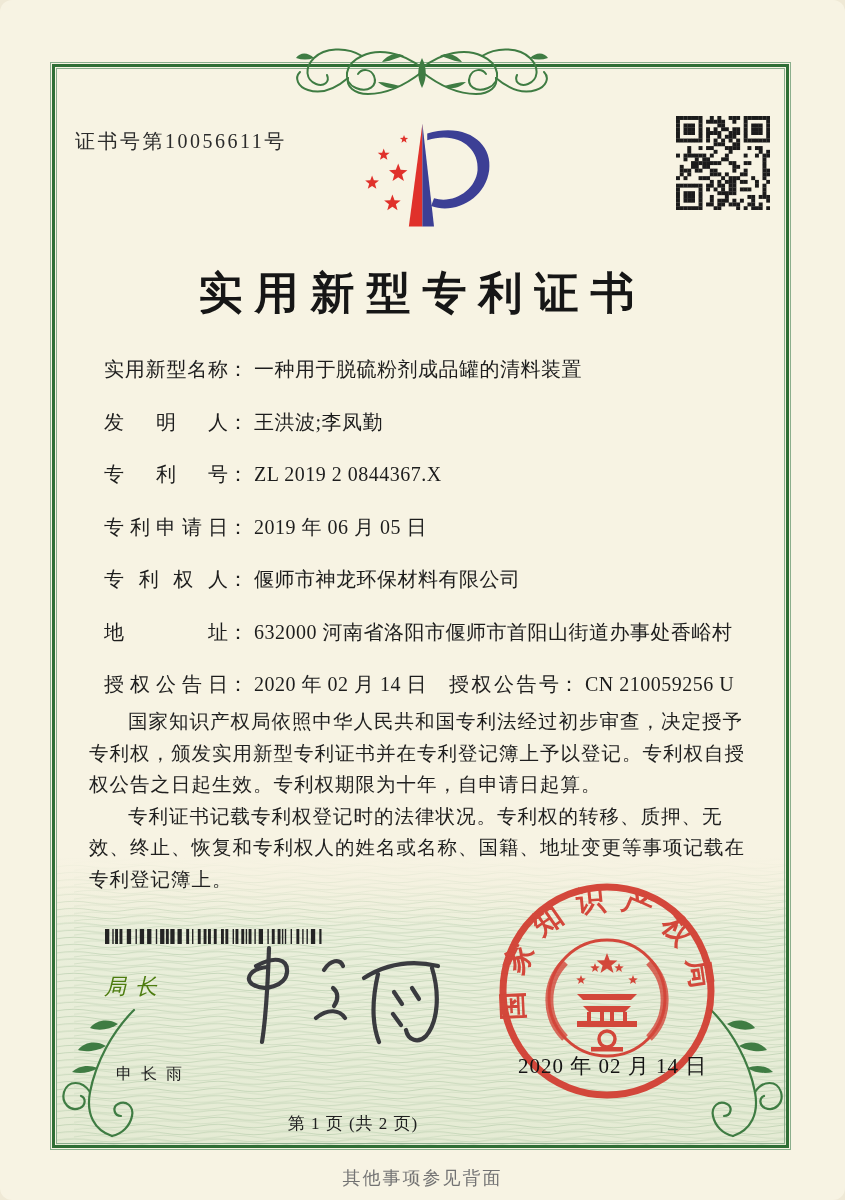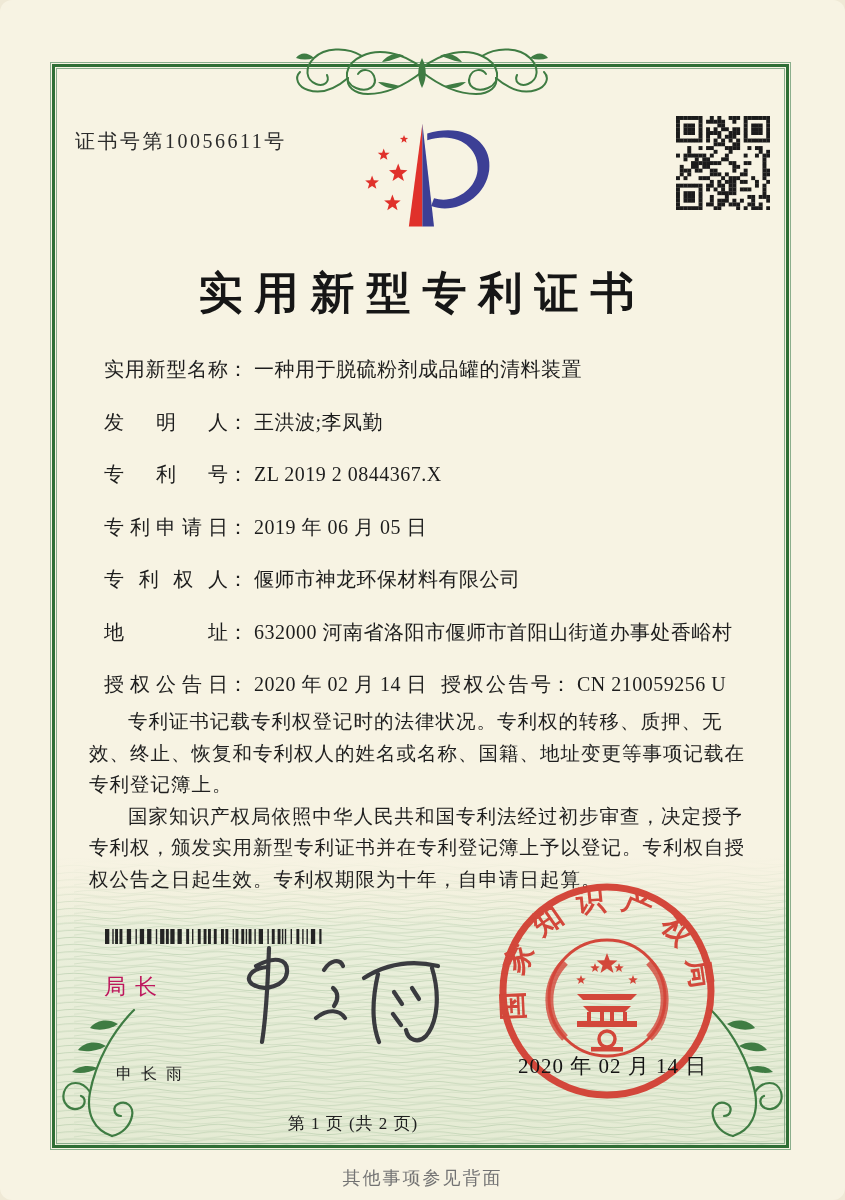--- a/index.html
+++ b/index.html
@@ -46,35 +46,35 @@
     font-size:44px;font-weight:600;letter-spacing:12px;color:#161616;
   }
   
   .fields{position:absolute;left:104px;top:356px;width:668px;font-size:20px;}
   .field-row{position:relative;height:52.5px;white-space:nowrap;}
   .flabel{
     display:inline-block;width:124px;
     text-align:justify;text-align-last:justify;
     vertical-align:top;color:#1d1d1d;
   }
-  .flabel.w5{width:110px;}
+  .flabel.w5{width:110px;margin-left:8px;}
   .colon{display:inline-block;margin-right:6px;}
   .fvalue{letter-spacing:.5px;}
   .pair2{position:absolute;left:337px;top:0;}
   
   .paras{
     position:absolute;left:89px;top:706px;width:670px;
     font-size:19.5px;line-height:31.5px;letter-spacing:1px;color:#1f1f1f;
   }
   .paras p{margin:0;text-indent:2em;}
   
   .barcode{position:absolute;left:105px;top:929px;}
   .official-title{
     position:absolute;left:104px;top:972px;
-    font-size:22px;letter-spacing:9px;color:#be185d;
+    font-size:22px;letter-spacing:9px;color:#4d7c0f;font-style:italic;
   }
   .official-name{
     position:absolute;left:116px;top:1016px;
     font-size:16px;letter-spacing:9px;color:#222;margin-top:48px;
   }
   .signature{position:absolute;left:212px;top:936px;}
   .seal{position:absolute;left:492px;top:876px;}
   .seal-date{
     position:absolute;left:505px;top:1052px;width:215px;text-align:center;
     font-size:21px;letter-spacing:1px;color:#141414;
@@ -485,22 +485,22 @@
     </div>
     <div class="field-row">
       <span class="flabel">授权公告日</span><span class="colon">：</span><span class="fvalue">2020 年 02 月 14 日</span>
       <span class="pair2">
         <span class="flabel w5">授权公告号</span><span class="colon">：</span><span class="fvalue">CN 210059256 U</span>
       </span>
     </div>
   </div>
 
   <div class="paras">
+    <p>国家知识产权局依照中华人民共和国专利法经过初步审查，决定授予专利权，颁发实用新型专利证书并在专利登记簿上予以登记。专利权自授权公告之日起生效。专利权期限为十年，自申请日起算。</p>
     <p>专利证书记载专利权登记时的法律状况。专利权的转移、质押、无效、终止、恢复和专利权人的姓名或名称、国籍、地址变更等事项记载在专利登记簿上。</p>
-    <p>国家知识产权局依照中华人民共和国专利法经过初步审查，决定授予专利权，颁发实用新型专利证书并在专利登记簿上予以登记。专利权自授权公告之日起生效。专利权期限为十年，自申请日起算。</p>
   </div>
 
   <svg class="barcode" width="218" height="15" viewBox="0 0 218 15">
     <g fill="#242424">
         <rect x="0.0" y="0" width="4.3" height="15"></rect>
         <rect x="7.3" y="0" width="1.4" height="15"></rect>
         <rect x="10.1" y="0" width="2.9" height="15"></rect>
         <rect x="14.5" y="0" width="2.9" height="15"></rect>
         <rect x="21.8" y="0" width="4.3" height="15"></rect>
         <rect x="30.5" y="0" width="1.4" height="15"></rect>

